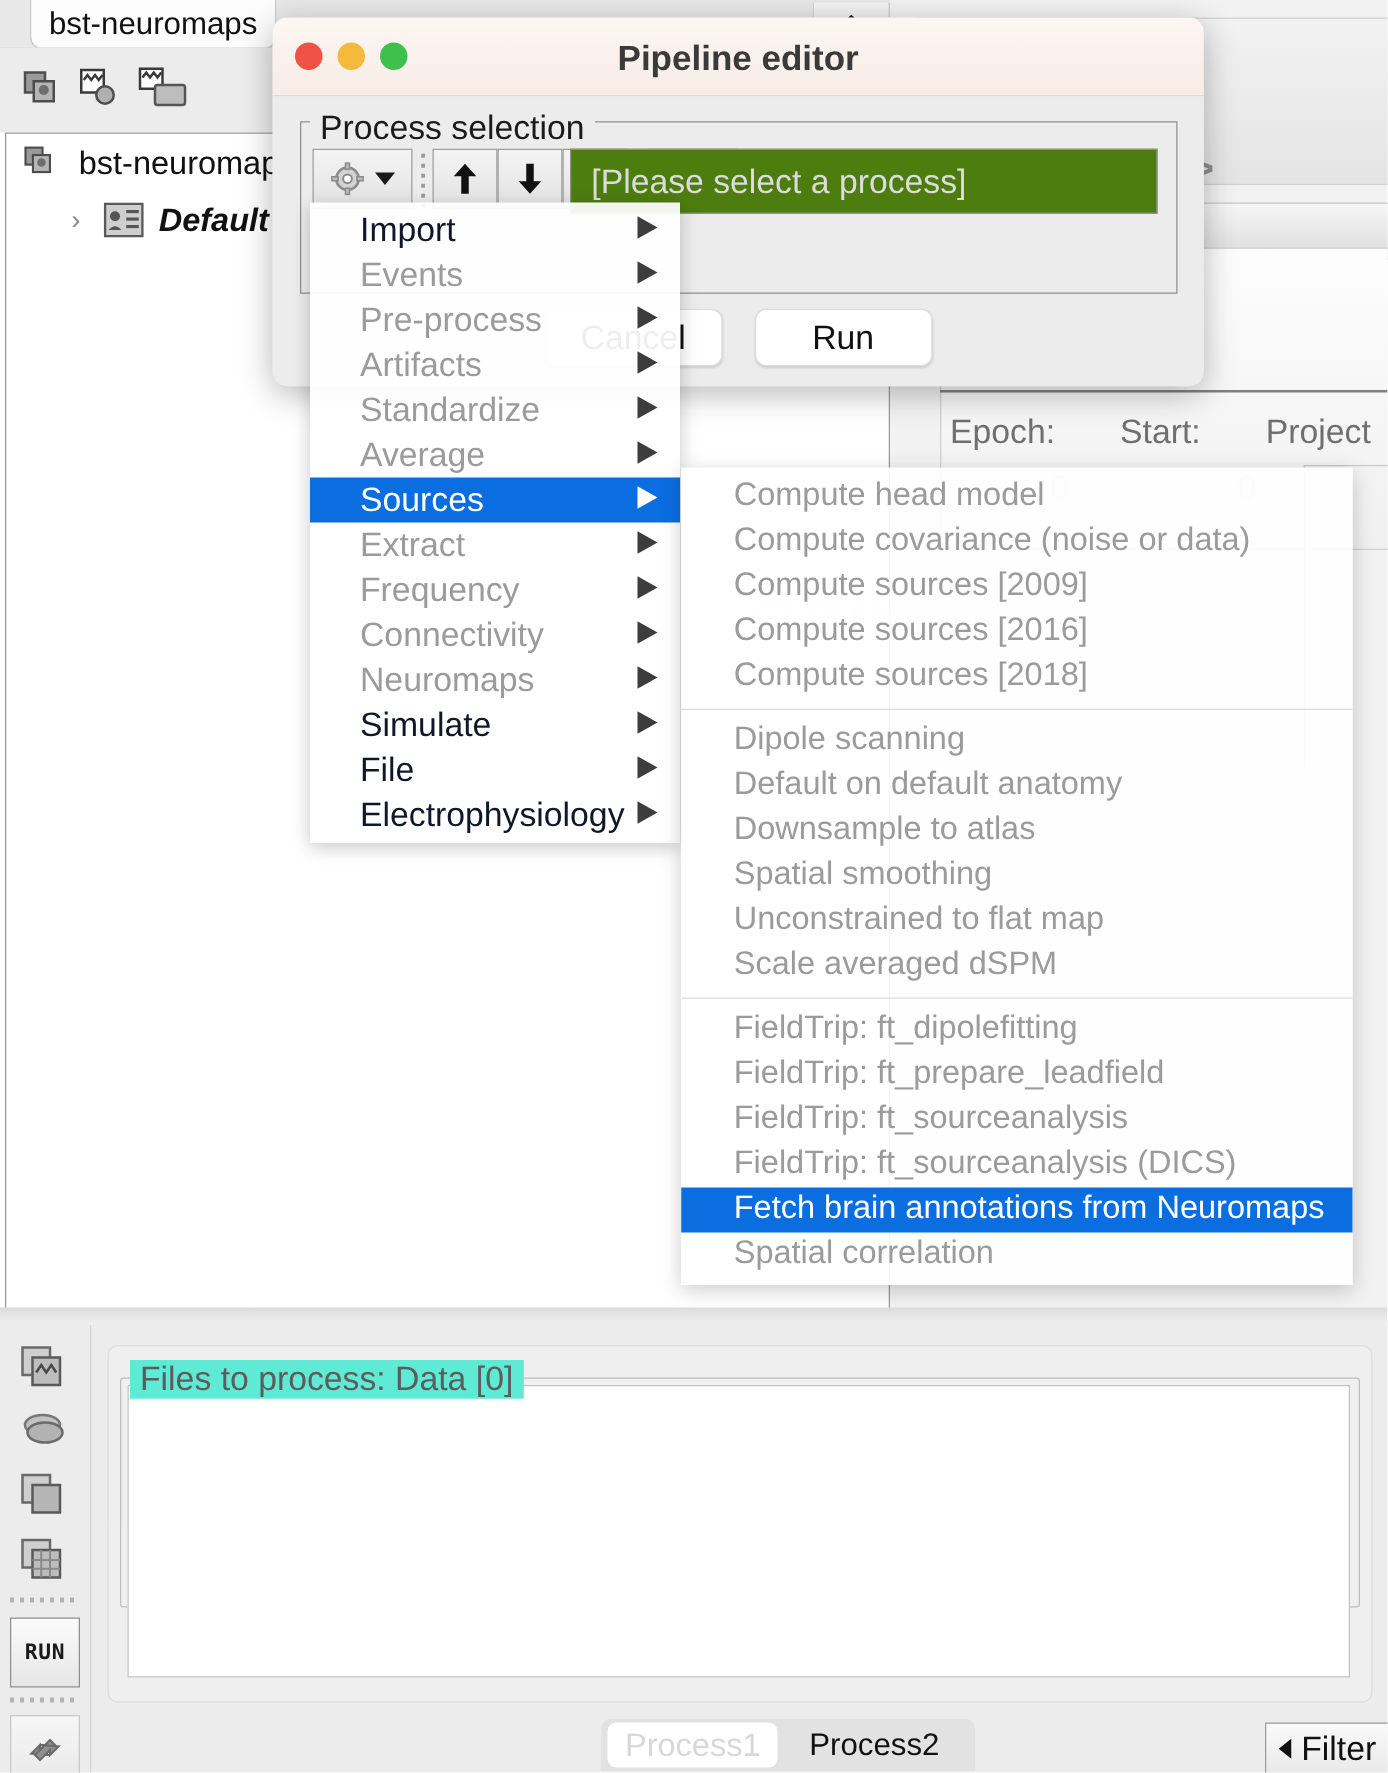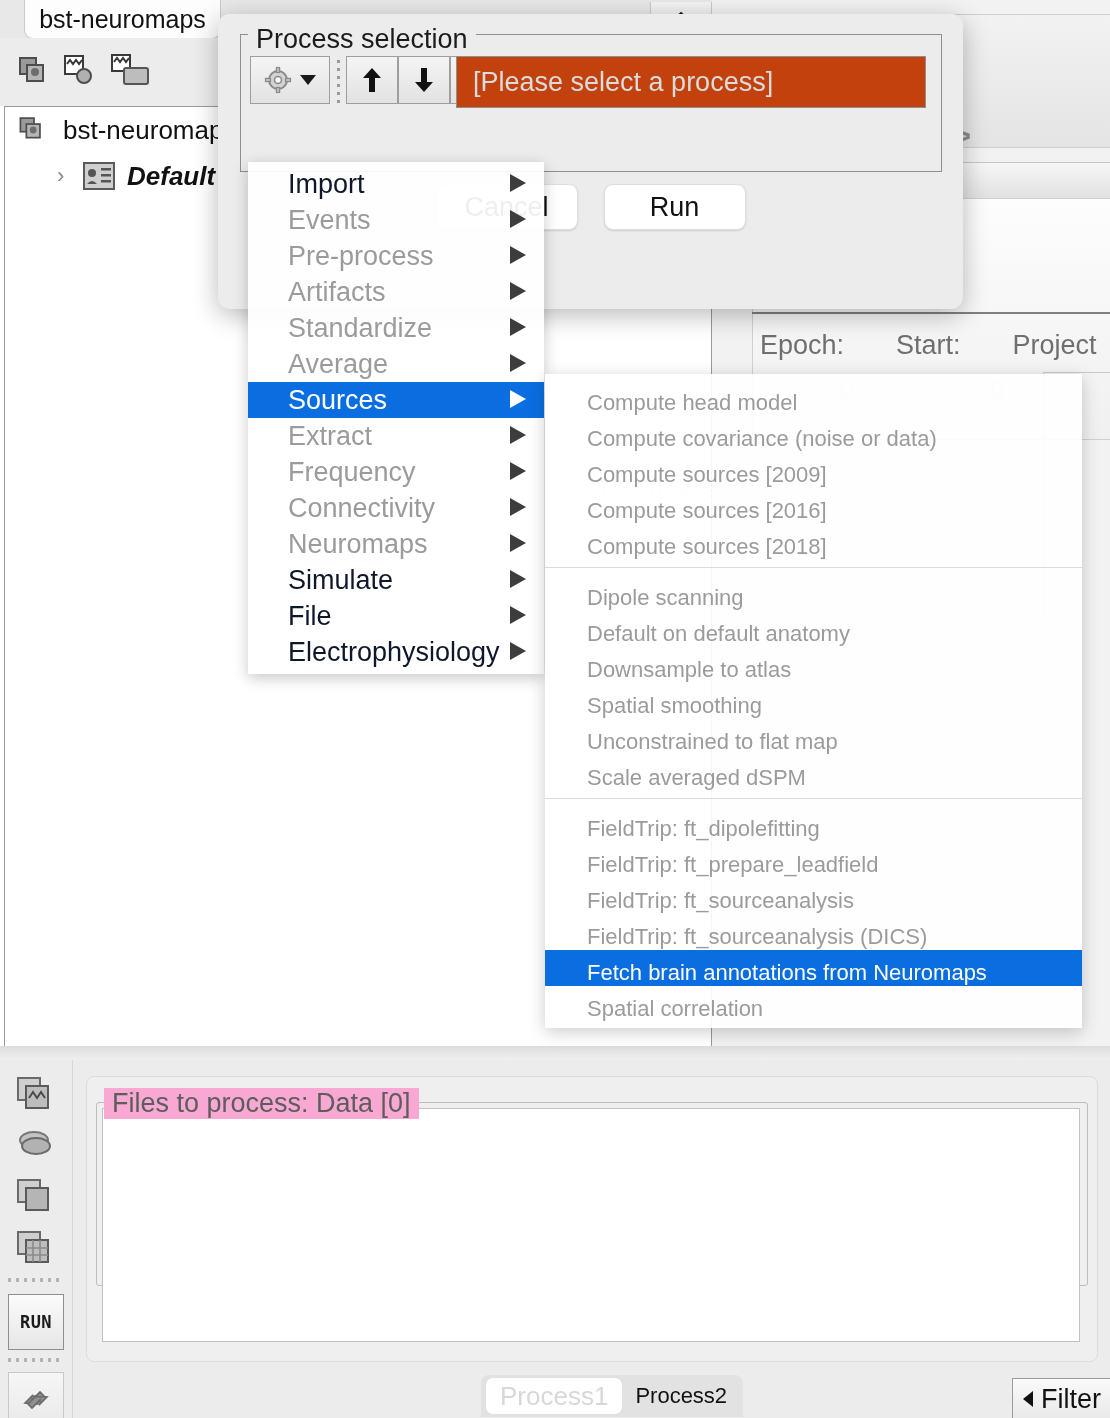--- a/index.html
+++ b/index.html
@@ -69,34 +69,34 @@
   .run-btn{position:absolute;left:8px;top:234px;width:54px;height:54px;
     background:linear-gradient(#fbfbfb,#e6e6e6);border:1px solid #8f8f8f;
     display:flex;align-items:center;justify-content:center;
     font-family:"DejaVu Sans Mono",monospace;font-size:17px;font-weight:bold;color:#1a1a1a;letter-spacing:0.5px;}
   .undo-btn{position:absolute;left:8px;top:312px;width:54px;height:54px;
     background:linear-gradient(#f6f6f6,#e9e9e9);border:1px solid #c8c8c8;
     display:flex;align-items:center;justify-content:center;}
 
   .files-panel{position:absolute;left:86px;top:16px;width:1010px;height:284px;
     background:#efefef;border:1px solid #dcdcdc;border-radius:8px;}
-  .files-legend{position:absolute;left:104px;top:1088px;background:#f9a8d4;padding:0 8px;
+  .files-legend{position:absolute;left:104px;top:1088px;background:#5eead4;padding:0 8px;
     font-size:27px;color:#5d5d5d;z-index:5;}
   .files-fieldset{position:absolute;left:96px;top:1102px;width:990px;height:182px;
     border:1px solid #bdbdbd;border-radius:3px;}
   .files-list{position:absolute;left:102px;top:1108px;width:976px;height:232px;
     background:#ffffff;border:1px solid #c2c2c2;}
 
   .tabs-strip{position:absolute;left:481px;top:1375px;height:42px;background:#e2e2e2;
     border-radius:8px 8px 0 0;display:flex;align-items:center;padding:0 4px;}
   .tab-inactive{height:36px;padding:0 14px;display:flex;align-items:center;
     background:#ffffff;border:1px solid #e0e0e0;border-radius:8px;
     font-size:26px;color:#d8d8d8;}
-  .tab-active{height:36px;padding:0 12px;display:flex;align-items:center;
-    font-size:22px;color:#111;}
+  .tab-active{height:36px;padding:0 24px;display:flex;align-items:center;
+    font-size:25px;color:#111;}
   .filter-btn2{position:absolute;left:1012px;top:1378px;width:98px;height:40px;
     background:linear-gradient(#fafafa,#e9e9e9);border:1px solid #9b9b9b;
     display:flex;align-items:center;gap:8px;padding-left:10px;font-size:27px;color:#111;}
 
   
   #dialog{position:absolute;left:218px;top:14px;width:745px;height:295px;
     background:#ececec;border-radius:12px;
     box-shadow:0 6px 26px rgba(0,0,0,0.28);overflow:hidden;}
   .titlebar{height:62px;background:linear-gradient(#fdf6f2,#f7ece6);
     border-bottom:1px solid #e2d8d2;position:relative;}
@@ -115,43 +115,43 @@
   .ps-toolbar{position:absolute;left:32px;top:42px;display:flex;align-items:center;gap:0px;}
   .tb-btn{height:46px;background:linear-gradient(#f4f4f4,#e2e2e2);border:1px solid #9e9e9e;
     display:flex;align-items:center;justify-content:center;}
   .tb-gear{width:78px;gap:8px;}
   .tb-sq{width:50px;}
   .tb-tree{width:70px;gap:8px;}
   .tb-dotted{width:16px;height:46px;
     background:repeating-linear-gradient(to bottom,#9a9a9a 0,#9a9a9a 3px,transparent 3px,transparent 8px);
     background-size:3px 8px;background-position:center;background-repeat:repeat-y;}
   .ps-input{position:absolute;left:238px;top:42px;width:468px;height:50px;
-    background:#c2410c;border:1px solid #8f8f8f;display:flex;align-items:center;}
+    background:#4d7c0f;border:1px solid #8f8f8f;display:flex;align-items:center;}
   .ps-input .ph{margin-left:16px;font-size:27px;color:#dcdcdc;}
   .dlg-buttons{position:absolute;left:0;right:0;top:170px;display:flex;justify-content:center;gap:26px;}
   .dlg-btn{width:140px;height:44px;background:#fff;border:1px solid #dedede;border-radius:9px;
     box-shadow:0 1px 2px rgba(0,0,0,0.14);
     display:flex;align-items:center;justify-content:center;font-size:27px;color:#111;}
 
   
   #menu-main{position:absolute;left:248px;top:162px;width:296px;
     background:rgba(255,255,255,0.93);
     box-shadow:0 4px 14px rgba(0,0,0,0.22);z-index:40;padding:4px 0;}
   .mi{height:36px;display:flex;align-items:center;justify-content:space-between;
     padding:0 18px 0 40px;font-size:27px;color:#9b9b9b;}
   .mi.enabled{color:#0f172a;}
   .mi.sel{background:#0a6ee1;color:#fff;}
   .mi .tri{font-size:19px;color:#3d3d3d;line-height:1;}
   .mi.sel .tri{color:#fff;}
 
   #menu-sub{position:absolute;left:545px;top:374px;width:537px;
     background:rgba(255,255,255,0.90);
     box-shadow:0 4px 16px rgba(0,0,0,0.20);z-index:45;padding:6px 0;}
-  .si{height:36px;display:flex;align-items:flex-end;padding:0 18px 0 42px;
-    font-size:22px;color:#9b9b9b;}
+  .si{height:36px;display:flex;align-items:flex-start;padding:0 18px 0 42px;
+    font-size:26px;color:#9b9b9b;}
   .si.sel{background:#0a6ee1;color:#fff;}
   .sdiv{height:1px;background:#dcdcdc;margin:7px 0;}
 
   .tri-r{width:0;height:0;border-left:16px solid currentColor;
     border-top:9px solid transparent;border-bottom:9px solid transparent;}
 </style>
 </head>
 <body>
 
 <div id="bg-app">
@@ -308,20 +308,26 @@
     <span>Process2</span>
   </div>
 </div>
 
 <div class="filter-btn2">
   <span style="display:inline-block;width:0;height:0;border-right:10px solid #111;border-top:8px solid transparent;border-bottom:8px solid transparent;"></span>
   <span>Filter</span>
 </div>
 
 <div id="dialog">
+  <div class="titlebar">
+    <div class="traffic t-red"></div>
+    <div class="traffic t-yellow"></div>
+    <div class="traffic t-green"></div>
+    <div class="dlg-title">Pipeline editor</div>
+  </div>
 
   <div class="dlg-body">
     <div class="ps-fieldset"></div>
     <div class="ps-legend">Process selection</div>
 
     <div class="ps-toolbar">
       <div class="tb-btn tb-gear">
         <svg width="28" height="28" viewBox="0 0 28 28">
           <circle cx="14" cy="14" r="9" fill="#d3d3d3" stroke="#8a8a8a" stroke-width="2"></circle>
           <circle cx="14" cy="14" r="3.5" fill="#fff" stroke="#8a8a8a" stroke-width="1.6"></circle>

